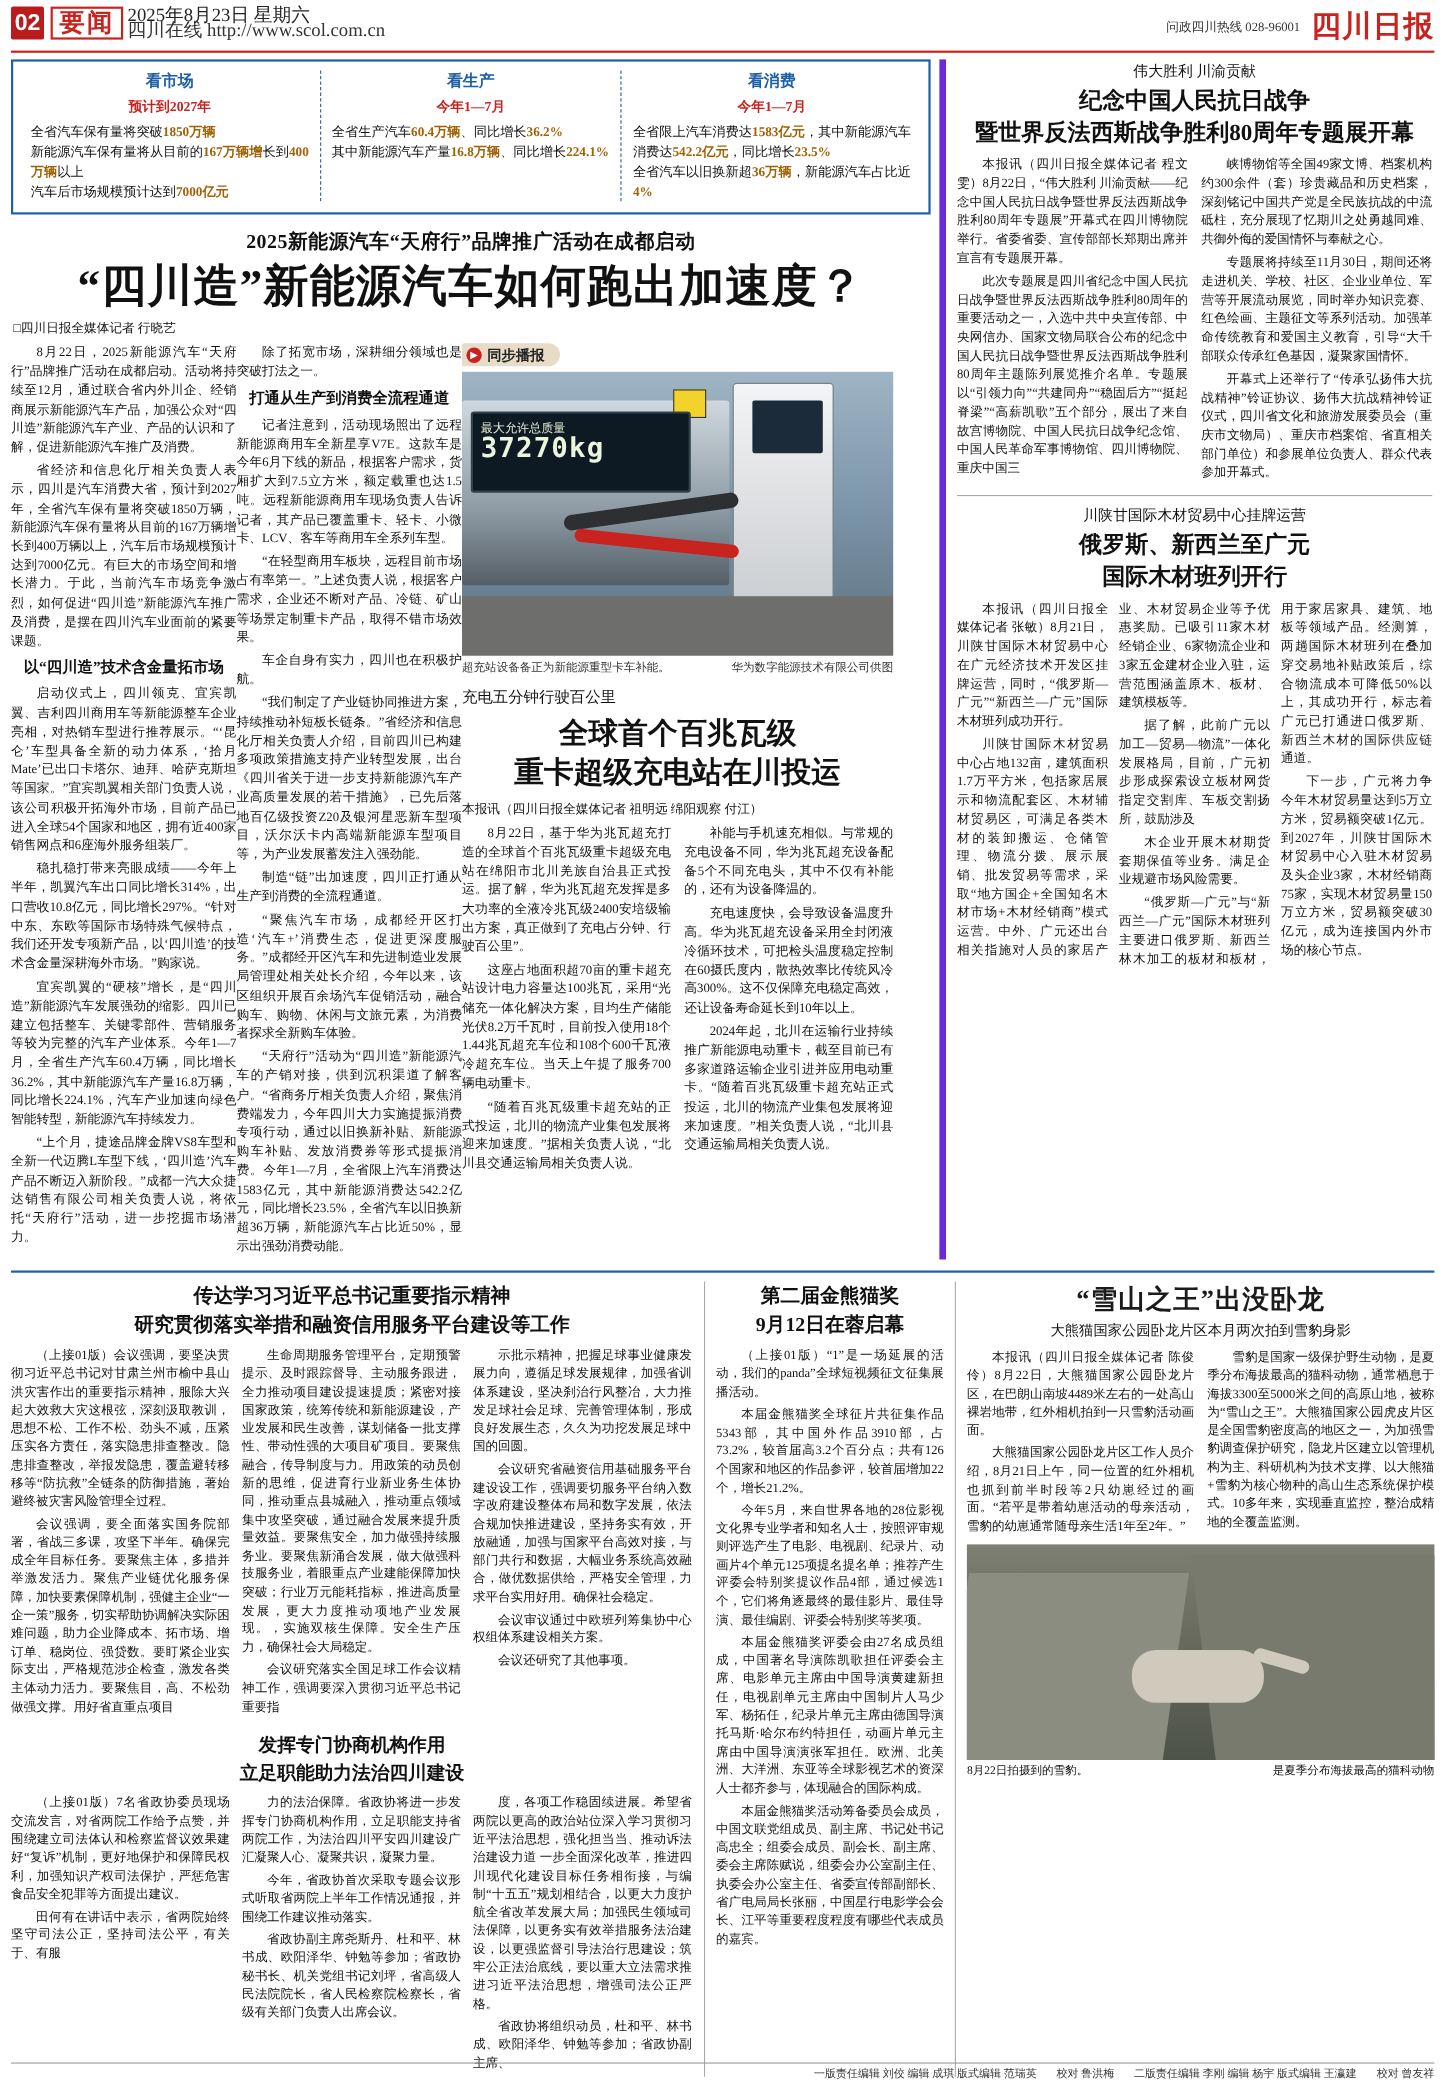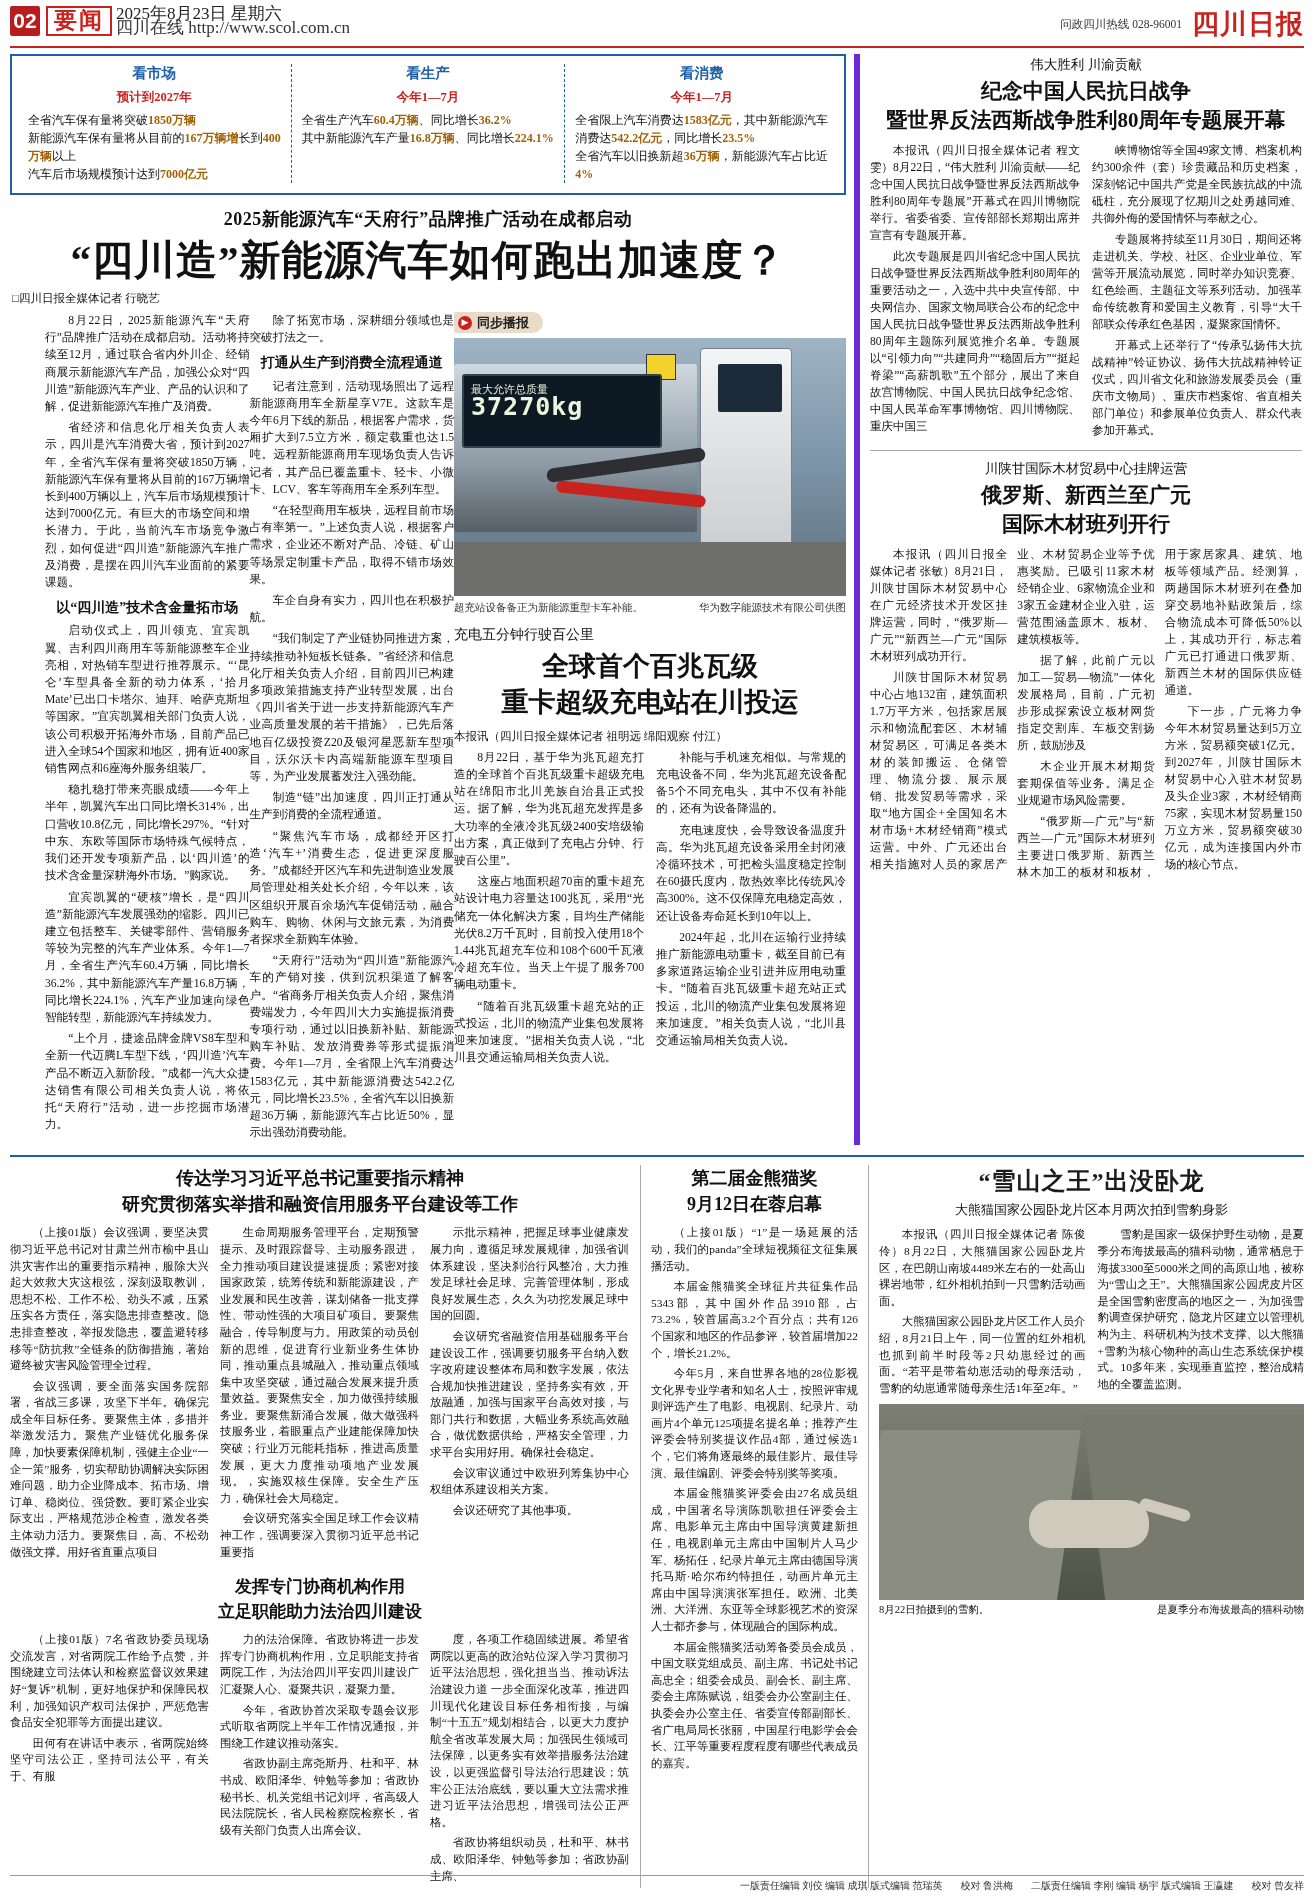--- a/index.html
+++ b/index.html
@@ -42,21 +42,21 @@
   .stat-sub { text-align:center; color:#c9231f; font-weight:bold; font-size:12.5px; margin-bottom:5px; }
   .stat-line { font-size:12px; line-height:18px; text-align:justify; }
   .stat-line b { color:#a16207; }
 
   
   .kicker { text-align:center; font-size:18px; font-weight:bold; margin:12px 0 4px 0; letter-spacing:0.5px;}
   .headline { text-align:center; font-size:41px; font-weight:bold; letter-spacing:1px; line-height:50px; margin-bottom:6px;}
   .byline { font-size:11.5px; margin:4px 0 6px 2px; }
 
   
-  .art-cols { display:flex; gap:0;margin-left:35px; }
+  .art-cols { display:flex; gap:0; }
   .col { font-size:11.6px; line-height:17.2px; text-align:justify; }
   .col p { margin:0 0 4px 0; text-indent:2em; }
   .c1 { width:205px; }
   .c2 { width:205px; }
   .c3 { width:392px; }
   .sub-head { text-align:center; font-weight:bold; font-size:14px; margin:8px 0 6px 0; }
 
   
   .photo-tag { display:inline-flex; align-items:center; background:#e8dcc8; border-radius:2px 12px 12px 2px;
                padding:2px 14px 2px 4px; font-size:13px; font-weight:bold; color:#222; margin-bottom:5px;}

